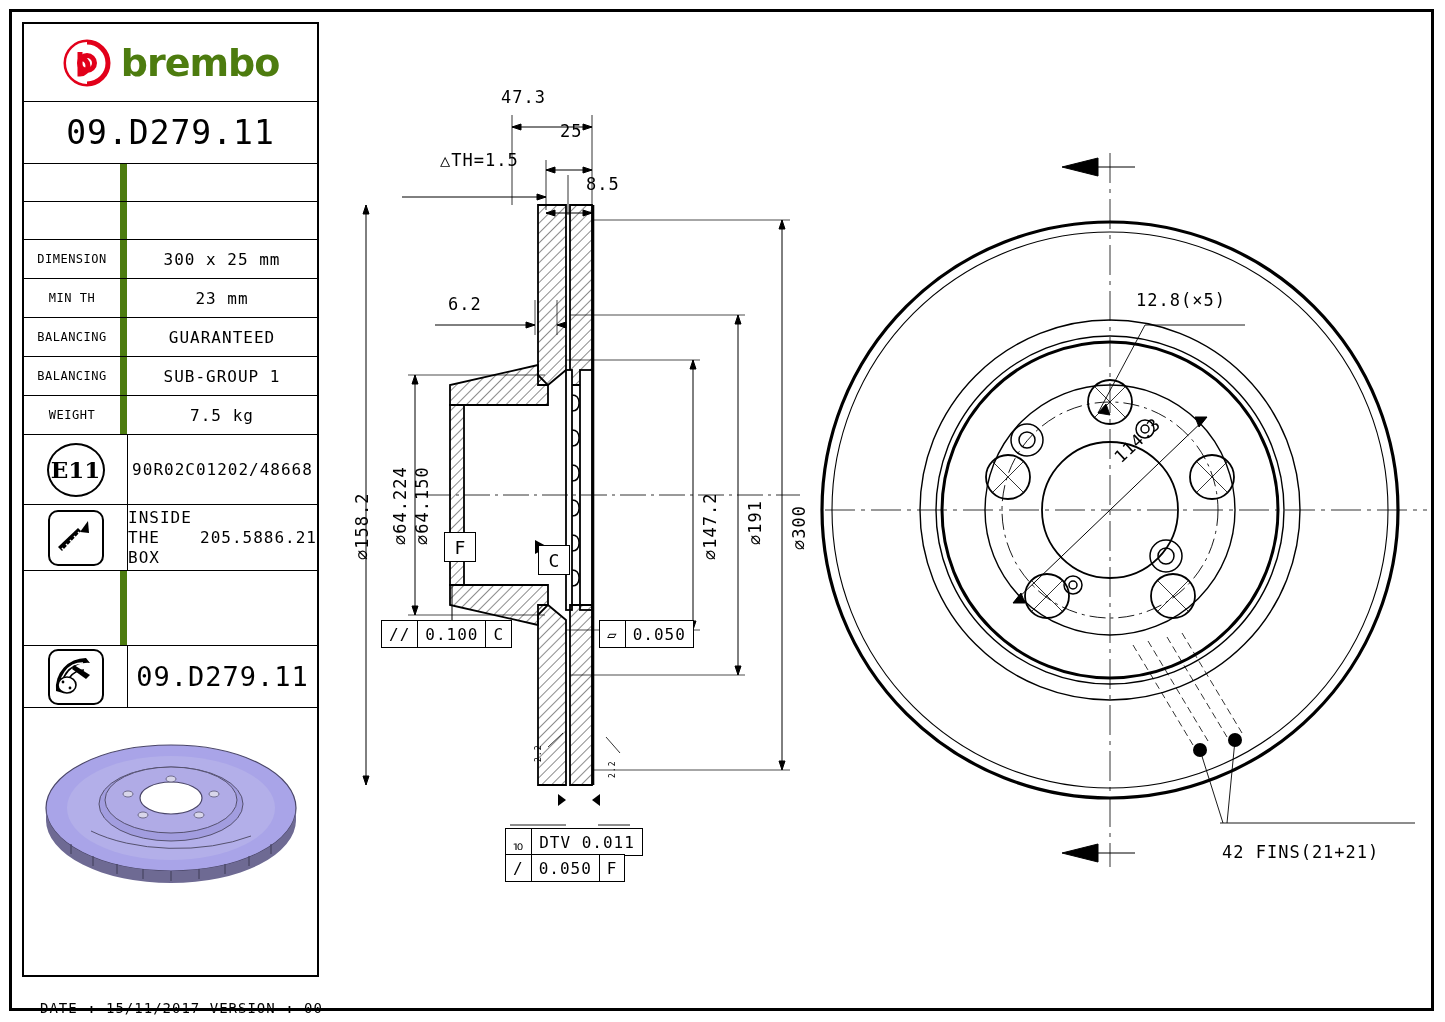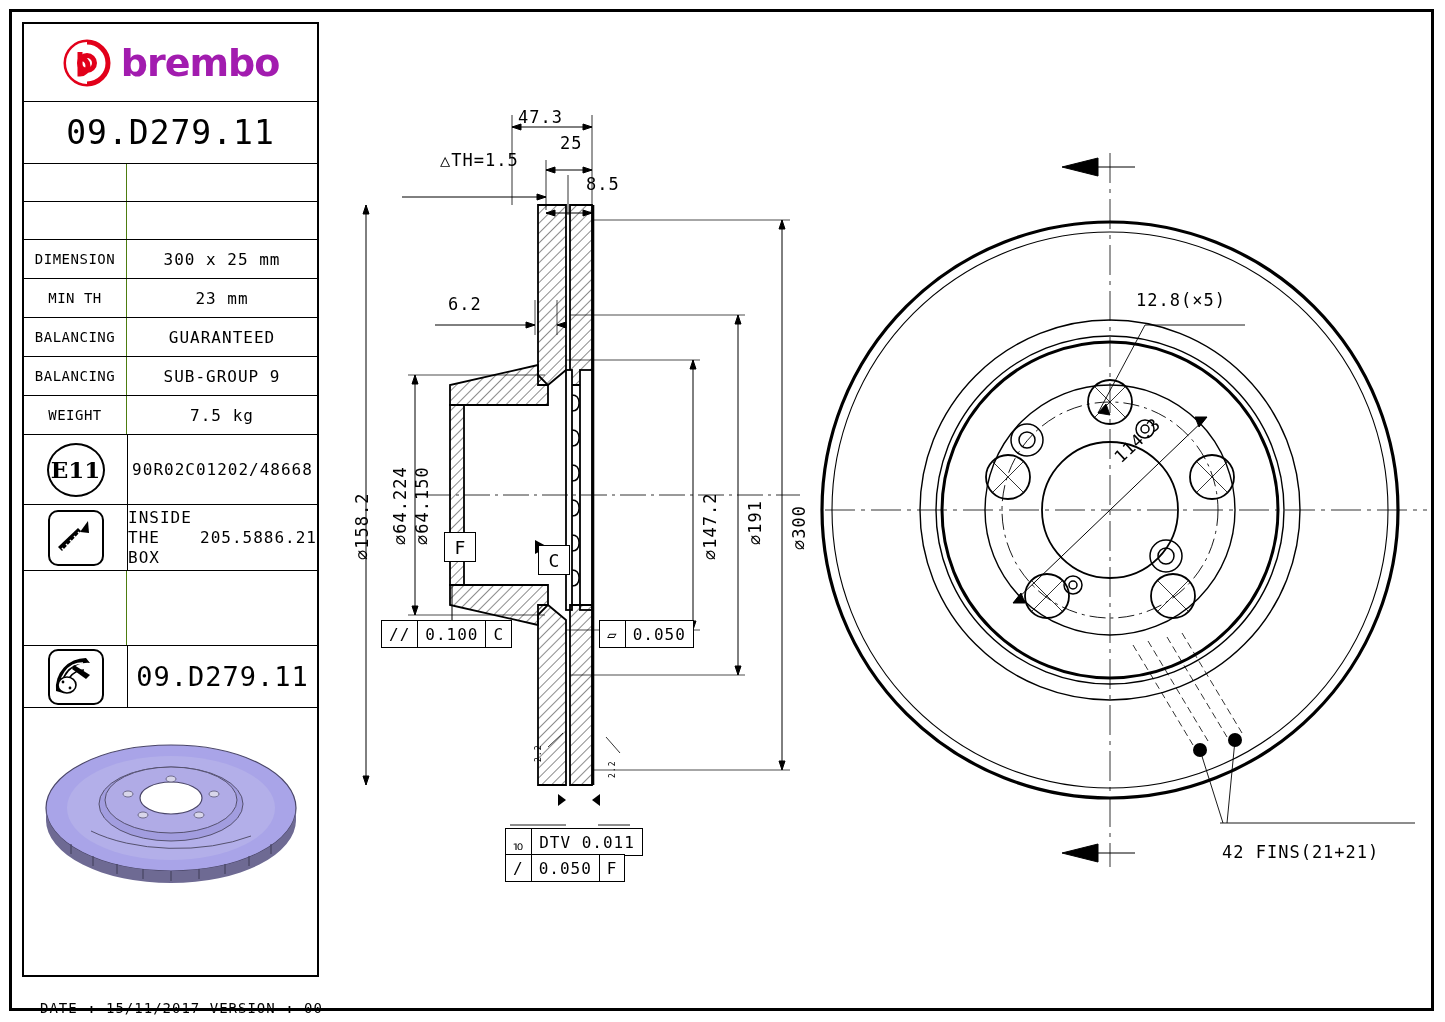--- a/index.html
+++ b/index.html
@@ -4,37 +4,37 @@
 <style>
   html,body{margin:0;padding:0;background:#ffffff;}
   body{width:1445px;height:1022px;font-family:"DejaVu Sans Mono",monospace;color:#000;}
   #sheet{position:absolute;left:0;top:0;width:1445px;height:1022px;background:#fff;overflow:hidden;}
   .frame{position:absolute;left:9px;top:9px;width:1425px;height:1002px;border:3px solid #000;box-sizing:border-box;}
 
   
   .tblock{position:absolute;left:22px;top:22px;width:297px;height:955px;border:2px solid #000;box-sizing:border-box;background:#fff;}
   .trow{position:relative;border-bottom:1px solid #000;box-sizing:border-box;display:flex;align-items:center;}
   .trow:last-child{border-bottom:none;}
-  .tcellL{width:103px;min-width:103px;border-right:1px solid #4d7c0f;box-sizing:border-box;height:100%;display:flex;align-items:center;justify-content:center;font-size:14px;letter-spacing:.5px;}
+  .tcellL{width:103px;min-width:103px;border-right:7px solid #4d7c0f;box-sizing:border-box;height:100%;display:flex;align-items:center;justify-content:center;font-size:12px;letter-spacing:.5px;}
   .tcellR{flex:1;height:100%;display:flex;align-items:center;justify-content:center;font-size:16px;letter-spacing:1px;}
   .logorow{height:78px;justify-content:center;}
   .coderow{height:62px;justify-content:center;}
   .coderow .big{font-size:33px;letter-spacing:1px;font-family:"DejaVu Sans Mono",monospace;}
   .emptyrow{height:38px;}
   .specrow{height:39px;}
   .e11row{height:70px;}
   .boxrow{height:66px;}
   .blankbig{height:75px;}
   .discrow{height:62px;}
   .photorow{height:196px;justify-content:center;}
 
   
   .brembo{display:flex;align-items:center;gap:9px;}
   .bmark{width:50px;height:50px;position:relative;}
-  .btext{font-family:"DejaVu Sans",sans-serif;font-weight:bold;font-size:38px;color:#a21caf;letter-spacing:-1px;line-height:1;}
+  .btext{font-family:"DejaVu Sans",sans-serif;font-weight:bold;font-size:38px;color:#4d7c0f;letter-spacing:-1px;line-height:1;}
 
   .e11wrap{width:103px;min-width:103px;border-right:1px solid #000;height:100%;display:flex;align-items:center;justify-content:center;}
   .e11{width:54px;height:50px;border:2px solid #000;border-radius:50%;display:flex;align-items:center;justify-content:center;font-family:"DejaVu Serif",serif;font-weight:bold;font-size:23px;}
   .two{display:flex;flex-direction:row;align-items:center;justify-content:center;line-height:1.25;font-size:16px;letter-spacing:1px;}
 
   .iconcell{width:103px;min-width:103px;border-right:1px solid #000;height:100%;display:flex;align-items:center;justify-content:center;}
   .iconbox{width:52px;height:52px;border:2px solid #000;border-radius:10px;position:relative;overflow:hidden;background:#fff;}
 
   .photowrap{width:100%;height:100%;display:flex;align-items:center;justify-content:center;}
 
@@ -94,21 +94,21 @@
     <div class="trow specrow">
       <div class="tcellL">MIN TH</div>
       <div class="tcellR">23 mm</div>
     </div>
     <div class="trow specrow">
       <div class="tcellL">BALANCING</div>
       <div class="tcellR">GUARANTEED</div>
     </div>
     <div class="trow specrow">
       <div class="tcellL">BALANCING</div>
-      <div class="tcellR">SUB-GROUP 9</div>
+      <div class="tcellR">SUB-GROUP 1</div>
     </div>
     <div class="trow specrow">
       <div class="tcellL">WEIGHT</div>
       <div class="tcellR">7.5 kg</div>
     </div>
 
     <div class="trow e11row">
       <div class="e11wrap">
         <div class="e11">E11</div>
       </div>
@@ -342,22 +342,22 @@
       <path d="M236 715 l-8 -6 v12 z"></path>
       <path d="M262 715 l8 -6 v12 z"></path>
     </g>
 
     <g stroke="#000" stroke-width="0.8">
       <line x1="218" y1="662" x2="233" y2="648"></line>
       <line x1="290" y1="668" x2="276" y2="652"></line>
     </g>
   </svg>
 
-  <div class="dt" style="left:518px;top:87px;margin-top:20px;">47.3</div>
-  <div class="dt" style="left:560px;top:133px;">25</div>
+  <div class="dt" style="left:501px;top:87px;">47.3</div>
+  <div class="dt" style="left:560px;top:121px;">25</div>
   <div class="dt" style="left:440px;top:150px;">△TH=1.5</div>
   <div class="dt" style="left:586px;top:174px;">8.5</div>
   <div class="dt" style="left:448px;top:294px;">6.2</div>
 
   <div class="dt rot" style="left:352px;top:560px;">⌀158.2</div>
   <div class="dt rot" style="left:390px;top:545px;">⌀64.224</div>
   <div class="dt rot" style="left:412px;top:545px;">⌀64.150</div>
   <div class="dt rot" style="left:700px;top:560px;">⌀147.2</div>
   <div class="dt rot" style="left:745px;top:545px;">⌀191</div>
   <div class="dt rot" style="left:789px;top:550px;">⌀300</div>

